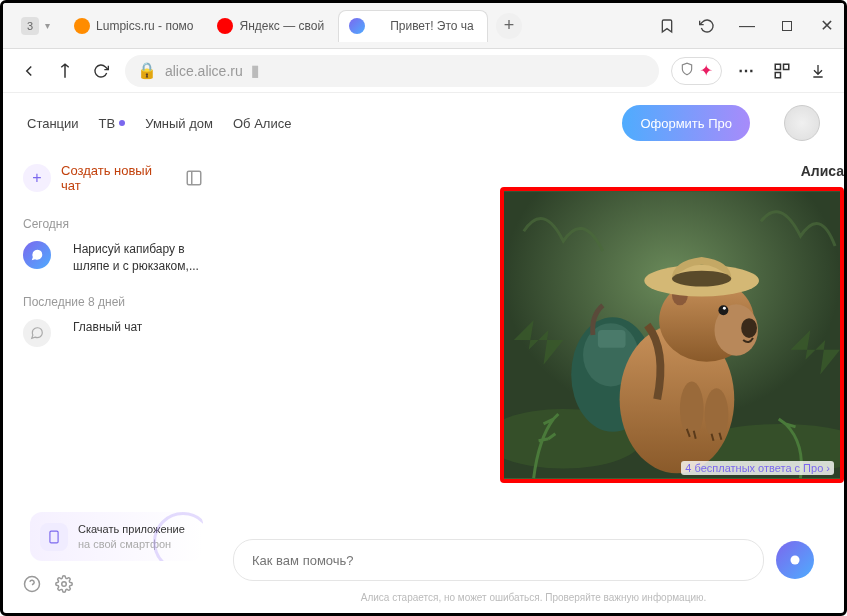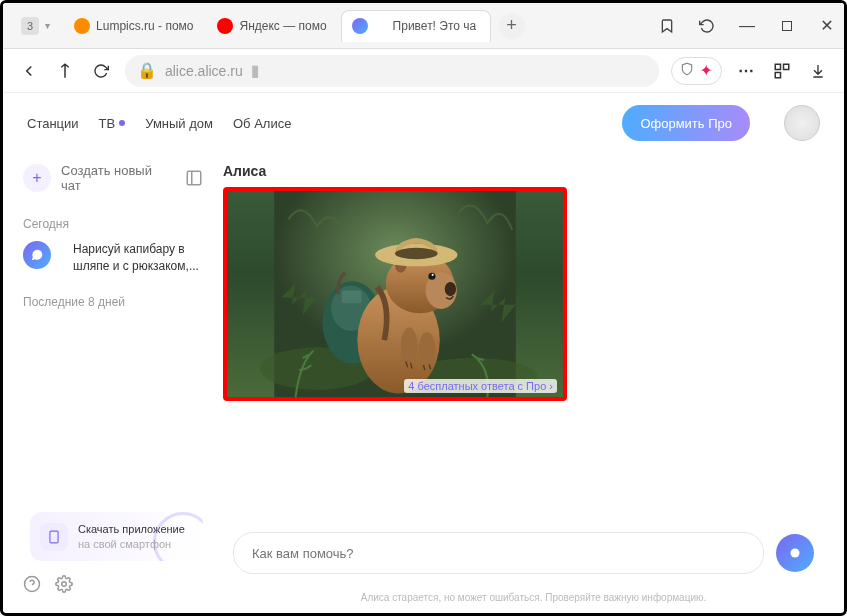--- a/index.html
+++ b/index.html
@@ -20,61 +20,61 @@
 .ext-pill { display:flex;align-items:center;gap:6px;height:28px;border:1px solid #ddd;border-radius:14px;padding:0 8px; }
 .content { display:flex; height: calc(100% - 90px); }
 .topnav { position:absolute; top:90px; left:0; right:0; height:60px; display:flex;align-items:center;padding:0 24px;gap:20px; }
 .topnav-item { font-size:13px;color:#444;display:flex;align-items:center;gap:4px; }
 .dot { width:6px;height:6px;border-radius:50%;background:#7b68ee; }
 .pro-btn { margin-left:auto;height:36px;padding:0 18px;border:none;border-radius:18px;background:linear-gradient(90deg,#4facfe,#a78bfa);color:#fff;font-size:13px;font-weight:500; }
 .avatar { width:36px;height:36px;border-radius:50%;background:radial-gradient(circle,#f0f0f0,#ddd);border:1px solid #ccc; }
 .sidebar { width:220px; padding: 70px 20px 16px 20px; display:flex;flex-direction:column; }
 .new-chat { display:flex;align-items:center;gap:10px;margin-bottom:18px; }
 .plus-circ { width:28px;height:28px;border-radius:50%;background:#f5f0ff;display:flex;align-items:center;justify-content:center;color:#7b68ee;font-size:16px; }
-.new-chat-text { font-size:13px;font-weight:500;color:#737373;flex:1; }
+.new-chat-text { font-size:13px;font-weight:500;color:#c2410c;flex:1; }
 .panel-ico { width:18px;height:18px;color:#999; }
 .section-label { font-size:12px;color:#999;margin:6px 0 10px; }
 .chat-item { display:flex;align-items:flex-start;gap:22px;margin-bottom:14px; }
 .chat-ico { width:28px;height:28px;border-radius:50%;display:flex;align-items:center;justify-content:center;flex-shrink:0; }
 .chat-ico.gradient { background:linear-gradient(135deg,#7b68ee,#4facfe); }
 .chat-ico.grey { background:#f0f0f0;color:#aaa; }
 .chat-text { font-size:12px;color:#333;line-height:1.4; overflow:hidden; }
 .sidebar-bottom { margin-top:auto; }
 .app-card { display:flex;align-items:center;gap:10px;padding:10px;background:linear-gradient(90deg,#f5f0ff,#fff);border-radius:12px;margin-bottom:14px;position:relative;overflow:hidden;margin-left:7px; }
 .app-ico { width:28px;height:28px;border-radius:8px;background:#f0ecff;display:flex;align-items:center;justify-content:center;color:#7b68ee; }
 .app-text { font-size:11px;line-height:1.3; }
 .app-text .t1 { color:#333;font-weight:500; }
 .app-text .t2 { color:#aaa; }
 .swirl { position:absolute;right:-10px;top:0;width:60px;height:60px;border-radius:50%;border:3px solid #a78bfa;opacity:0.3; }
 .bottom-icons { display:flex;gap:14px;color:#999; }
-.main { flex:1;display:flex;flex-direction:column;align-items:flex-start;padding-top:70px;position:relative; }
+.main { flex:1;display:flex;flex-direction:column;align-items:flex-end;padding-top:70px;position:relative; }
 .chat-title { font-size:14px;font-weight:600;color:#333;margin-bottom:8px; }
-.img-frame { width:344px;height:214px;border:4px solid #ff0000;border-radius:4px;overflow:hidden;position:relative;background:linear-gradient(180deg,#3a5a3a 0%,#2d4a2d 40%,#4a6a3a 100%); }
+.img-frame { width:344px;height:296px;border:4px solid #ff0000;border-radius:4px;overflow:hidden;position:relative;background:linear-gradient(180deg,#3a5a3a 0%,#2d4a2d 40%,#4a6a3a 100%); }
 .img-frame svg { width:100%;height:100%; }
 .free-badge { position:absolute;bottom:4px;right:6px;font-size:11px;color:#7b68ee;background:rgba(255,255,255,0.8);padding:1px 4px;border-radius:3px; }
-.input-row { position:absolute;bottom:39px;left:0;right:20px;display:flex;align-items:center;gap:12px;padding:0 10px; }
+.input-row { position:absolute;bottom:32px;left:0;right:20px;display:flex;align-items:center;gap:12px;padding:0 10px; }
 .chat-input { flex:1;height:42px;border:1px solid #e5e5e5;border-radius:20px;padding:0 18px;font-size:13px;color:#999;background:#fff;outline:none; }
 .send-btn { width:38px;height:38px;border-radius:50%;background:linear-gradient(135deg,#7b68ee,#4facfe);display:flex;align-items:center;justify-content:center; }
 .disclaimer { position:absolute;bottom:10px;left:0;right:0;text-align:center;font-size:10px;color:#bbb; }
 </style>
 </head>
 <body>
 
 <div class="titlebar">
   <div class="tab">
     <span class="tab-badge">3</span>
     <span style="color:#999;font-size:10px;">▾</span>
   </div>
   <div class="tab">
     <span class="ico-circle" style="background:#ff8c00;"></span>
     <span>Lumpics.ru - помо</span>
   </div>
   <div class="tab">
     <span class="ico-circle" style="background:#ff0000;"></span>
-    <span>Яндекс — помо</span>
+    <span>Яндекс — свой</span>
   </div>
   <div class="tab active">
     <span class="ico-circle" style="background:linear-gradient(135deg,#7b68ee,#4facfe);"></span>
     <span>Привет! Это ча</span>
     <span style="margin-left:4px;color:#999;">×</span>
   </div>
   <div class="newtab">+</div>
   <div class="titlebar-right">
     <div class="win-btn">
         <svg width="16" height="16" viewBox="0 0 24 24" fill="none" stroke="currentColor" stroke-width="2">
@@ -165,20 +165,28 @@
     <div class="section-label">Сегодня</div>
     <div class="chat-item">
       <div class="chat-ico gradient">
           <svg width="14" height="14" viewBox="0 0 24 24" fill="#fff">
             <path d="M21 11.5a8.38 8.38 0 01-.9 3.8 8.5 8.5 0 01-7.6 4.7 8.38 8.38 0 01-3.8-.9L3 21l1.9-5.7a8.38 8.38 0 01-.9-3.8 8.5 8.5 0 014.7-7.6 8.38 8.38 0 013.8-.9h.5a8.48 8.48 0 018 8v.5z"></path>
           </svg>
         </div>
       <div class="chat-text">Нарисуй капибару в шляпе и с рюкзаком,...</div>
     </div>
     <div class="section-label">Последние 8 дней</div>
+    <div class="chat-item">
+      <div class="chat-ico grey">
+          <svg width="14" height="14" viewBox="0 0 24 24" fill="none" stroke="currentColor" stroke-width="2">
+            <path d="M21 11.5a8.38 8.38 0 01-.9 3.8 8.5 8.5 0 01-7.6 4.7 8.38 8.38 0 01-3.8-.9L3 21l1.9-5.7a8.38 8.38 0 01-.9-3.8 8.5 8.5 0 014.7-7.6 8.38 8.38 0 013.8-.9h.5a8.48 8.48 0 018 8v.5z"></path>
+          </svg>
+        </div>
+      <div class="chat-text">Главный чат</div>
+    </div>
     <div class="sidebar-bottom">
       <div class="app-card">
         <div class="app-ico">
             <svg width="14" height="14" viewBox="0 0 24 24" fill="none" stroke="currentColor" stroke-width="2">
               <rect x="5" y="2" width="14" height="20" rx="2"></rect>
               <line x1="12" y1="18" x2="12" y2="18"></line>
             </svg>
           </div>
         <div class="app-text">
           <div class="t1">Скачать приложение</div>

